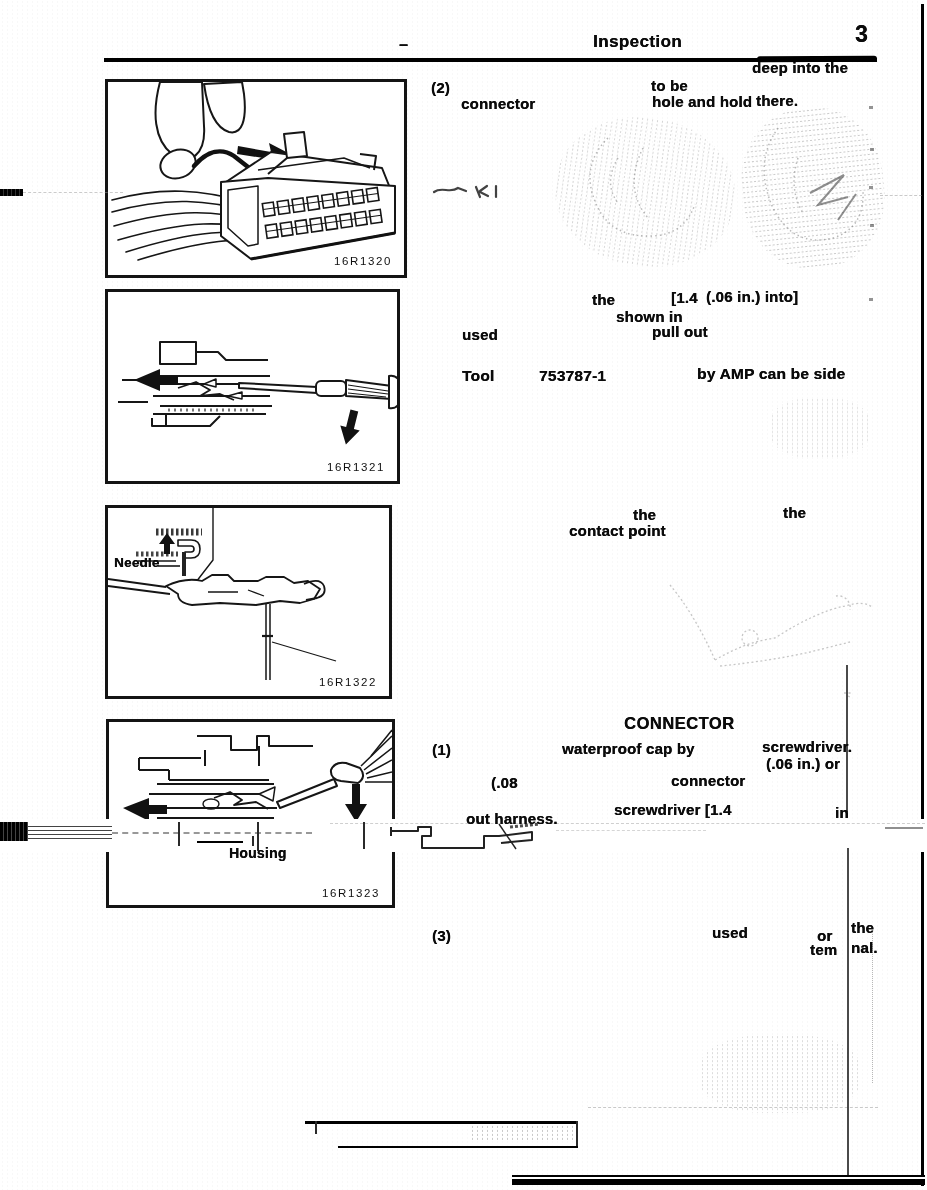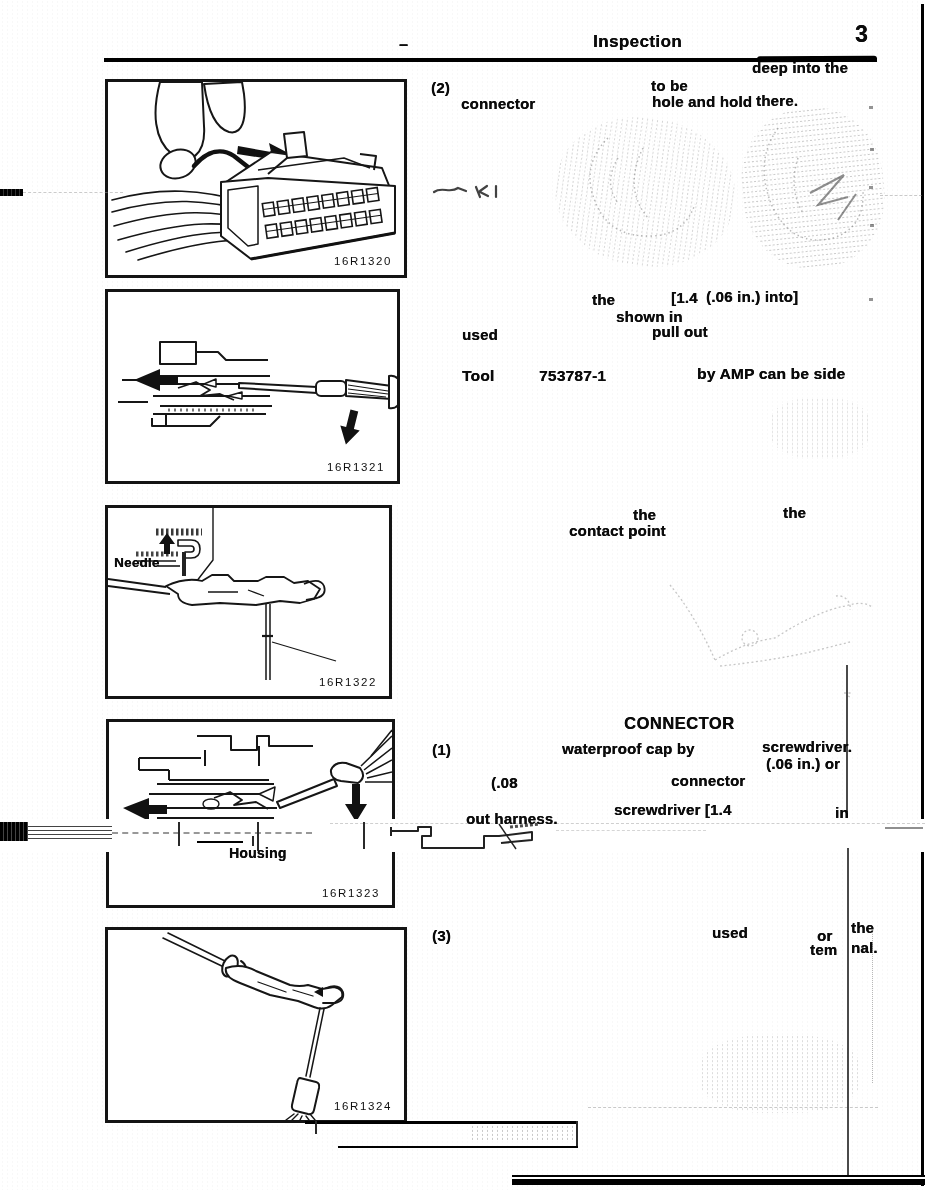--- a/index.html
+++ b/index.html
@@ -175,37 +175,20 @@
   <div class="dash" style="left:556px;top:830px;width:150px;opacity:.35;z-index:3"></div>
   <div class="dash" style="left:885px;top:827px;width:38px;border-top:2px solid #444;opacity:.6;z-index:3"></div>
 
   <div class="vl" style="left:178px;top:822px;width:2px;height:24px;z-index:3"></div>
   <div class="vl" style="left:257px;top:822px;width:2px;height:29px;z-index:3"></div>
   <div class="vl" style="left:363px;top:822px;width:2px;height:27px;z-index:3"></div>
   <div class="hl" style="left:197px;top:841px;width:46px;height:2px;z-index:3"></div>
   <div class="vl" style="left:252px;top:836px;width:2px;height:10px;z-index:3"></div>
   <span class="t lbl" style="left:229px;top:845px;font-size:14px">Housing</span>
 
-  <div class="fig" style="left:105px;top:927px;width:296px;height:190px">
-    <svg viewBox="0 0 296 190">
-      <g stroke="#161616" fill="none" stroke-width="1.6" stroke-linecap="round" stroke-linejoin="round">
-        <path d="M55,8 L118,38 M60,3 L121,33"></path>
-        <ellipse cx="122" cy="36" rx="7" ry="11" transform="rotate(25 122 36)" fill="#fff" stroke-width="2"></ellipse>
-        <path d="M133,31 a9,12 0 0 1 4,18" stroke-width="2"></path>
-        <path d="M118,38 q16,-5 30,3 l34,14 q10,2 18,0 l14,4 l12,-2 q10,2 8,10 l-10,8 q-8,6 -18,2 l-16,-6 l-28,-6 l-30,-12 q-16,-6 -14,-15 Z" fill="#fff" stroke-width="2"></path>
-        <path d="M150,52 l28,10 M185,60 l20,6" stroke-width="1.3"></path>
-        <path d="M218,58 q13,-5 17,4 q2,9 -8,11 l-12,0" stroke-width="1.8"></path>
-        <path d="M212,78 L198,146 M216,79 L202,147" stroke-width="1.5"></path>
-        <path d="M192,148 l16,4 q4,1 3,6 l-5,22 q-1,5 -6,4 l-12,-3 q-5,-1 -4,-6 l5,-22 q1,-5 3,-5 Z" fill="#fff" stroke-width="2"></path>
-        <path d="M190,184 L184,190 M194,186 L192,190 M198,186 L201,190 M186,184 L178,190 M202,184 L207,190" stroke-width="1.4"></path>
-      </g>
-      <polygon points="206,62 215,57 215,67" fill="#111"></polygon>
-    </svg>
-    <span class="code">16R1324</span>
-  </div>
 
   <span class="t" style="left:431px;top:79px">(2)</span>
   <span class="t" style="left:461px;top:95px">connector</span>
   <span class="t" style="left:651px;top:77px">to be</span>
   <span class="t" style="left:652px;top:93px">hole and hold</span>
   <span class="t" style="left:752px;top:59px">deep into the</span>
   <span class="t" style="left:756px;top:92px">there.</span>
 
   <div class="spk" style="left:555px;top:118px;width:180px;height:148px;border-radius:48%;opacity:.26;transform:rotate(8deg)"></div>
   <div class="spk" style="left:742px;top:108px;width:142px;height:160px;border-radius:46%;opacity:.3;background-size:4px 5px;transform:rotate(-6deg)"></div>

